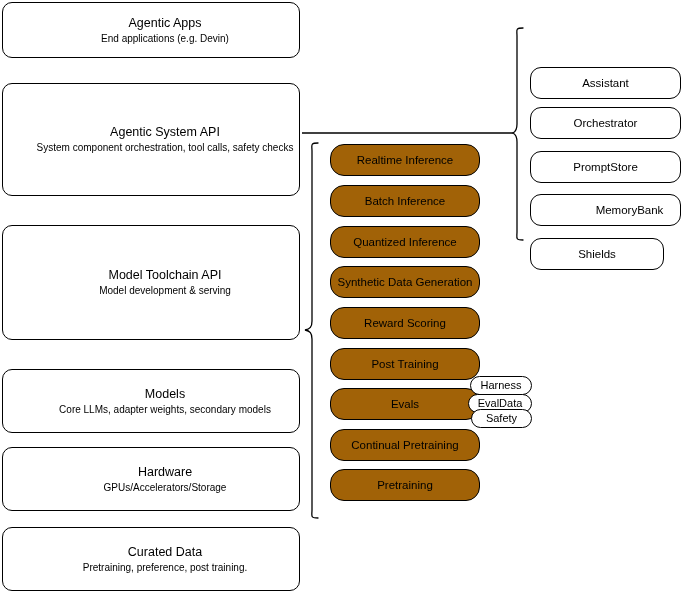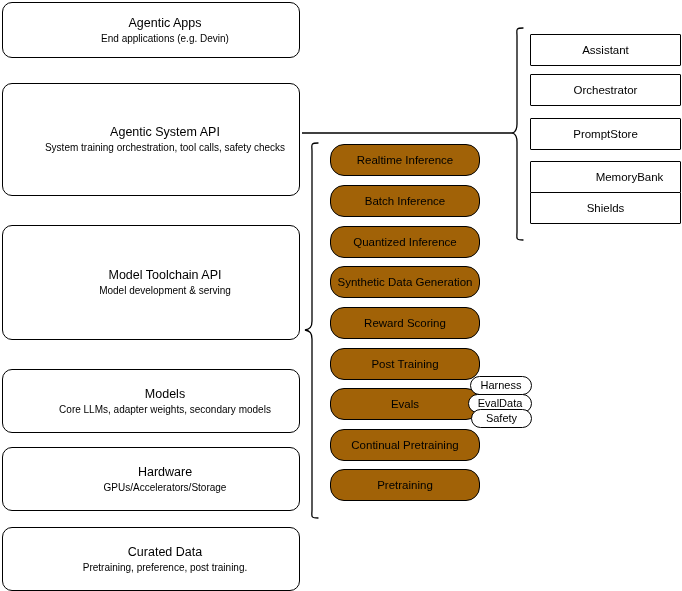--- a/index.html
+++ b/index.html
@@ -54,28 +54,29 @@
     align-items: center;
     justify-content: center;
     font-size: 11.5px;
     line-height: 14px;
     white-space: nowrap;
   }
   .component {
     position: absolute;
     box-sizing: border-box;
     border: 1.3px solid #000000;
-    border-radius: 1px;
+    border-radius: 11px;
     background: #ffffff;
     display: flex;
     align-items: center;
     justify-content: center;
     font-size: 11.5px;
     line-height: 14px;
     white-space: nowrap;
+    margin-top: 33px;
   }
   .pill {
     position: absolute;
     box-sizing: border-box;
     border: 1.4px solid #000000;
     border-radius: 20px;
     background: #ffffff;
     display: flex;
     align-items: center;
     justify-content: center;
@@ -112,21 +113,21 @@
              L 312 510 C 312 516 310 518 318 518" fill="none" stroke="#000000" stroke-width="1.3" stroke-linecap="round"></path>
   </svg>
 
   <div class="box" style="left:2px; top:2px; width:298px; height:56px;">
     <div class="layer-title">Agentic Apps</div>
     <div class="layer-sub">End applications (e.g. Devin)</div>
   </div>
 
   <div class="box" style="left:2px; top:83px; width:298px; height:113px;">
     <div class="layer-title">Agentic System API</div>
-    <div class="layer-sub">System training orchestration, tool calls, safety checks</div>
+    <div class="layer-sub">System component orchestration, tool calls, safety checks</div>
   </div>
 
   <div class="box" style="left:2px; top:225px; width:298px; height:115px;">
     <div class="layer-title">Model Toolchain API</div>
     <div class="layer-sub">Model development &amp; serving</div>
   </div>
 
   <div class="box" style="left:2px; top:369px; width:298px; height:64px;">
     <div class="layer-title">Models</div>
     <div class="layer-sub">Core LLMs, adapter weights, secondary models</div>
@@ -167,15 +168,15 @@
   <div class="pill" style="left:471px; top:409px; width:61px; height:19px;">Safety</div>
 
   <div class="component" style="left:530px; top:34px; width:151px; height:32px;">Assistant</div>
 
   <div class="component" style="left:530px; top:74px; width:151px; height:32px;">Orchestrator</div>
 
   <div class="component" style="left:530px; top:118px; width:151px; height:32px;">PromptStore</div>
 
   <div class="component" style="left:530px; top:161px; width:151px; height:32px;padding-left:48px;">MemoryBank</div>
 
-  <div class="component" style="left:530px; top:192px; width:151px; height:32px;">Shields</div>
+  <div class="component" style="left:530px; top:205px; width:134px; height:32px;">Shields</div>
 
 </div>
 
 </body></html>

